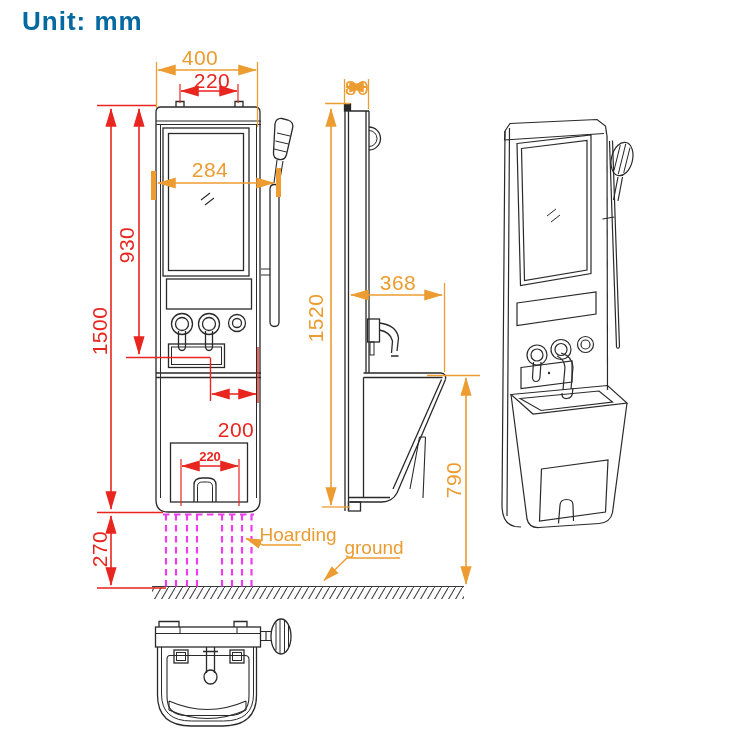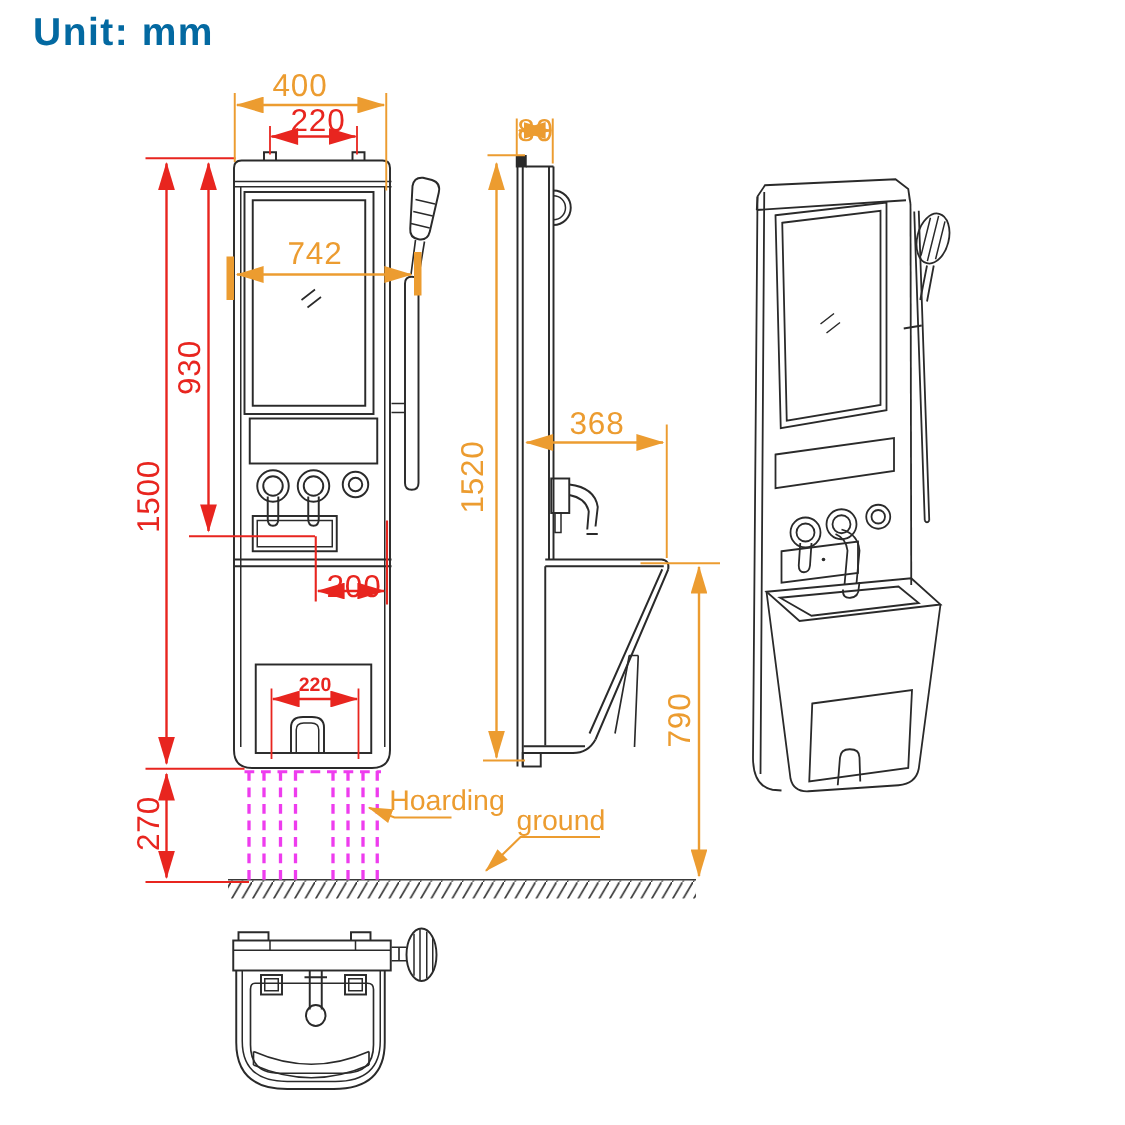--- a/index.html
+++ b/index.html
@@ -192,24 +192,24 @@
     <path stroke-width="1.3" d="M427,375.5 h53"></path>
     <path stroke-width="1.4" d="M301,545 L263,545 L246,538.5" marker-end="url(#aO)"></path>
     <path stroke-width="1.4" d="M400,558 L347,558 L324,580.5" marker-end="url(#aO)"></path>
   </g>
 </svg>
 
 <div class="unit">Unit: mm</div>
 
 <div class="txt dim o" style="left:200px;top:58px;">400</div>
 <div class="txt dim" style="left:212px;top:81px;">220</div>
-<div class="txt dim o" style="left:210px;top:170px;">742</div>
+<div class="txt dim o" style="left:210px;top:170px;">284</div>
 <div class="txt dim vd" style="left:127px;top:245px;">930</div>
 <div class="txt dim vd" style="left:100px;top:331px;">1500</div>
-<div class="txt dim" style="left:236px;top:392px;text-align:right;">200</div>
+<div class="txt dim" style="left:236px;top:430px;text-align:right;">200</div>
 <div class="txt dim small" style="left:210px;top:456px;">220</div>
 <div class="txt dim vd" style="left:100px;top:549px;">270</div>
 
 <div class="txt dim o" style="left:357px;top:88px;">80</div>
 <div class="txt dim o vd" style="left:316px;top:318px;">1520</div>
 <div class="txt dim o" style="left:398px;top:283px;">368</div>
 <div class="txt dim o vd" style="left:454px;top:480px;">790</div>
 
 <div class="txt lbl" style="left:298px;top:535px;text-align:center;">Hoarding</div>
 <div class="txt lbl" style="left:374px;top:548px;text-align:right;">ground</div>

